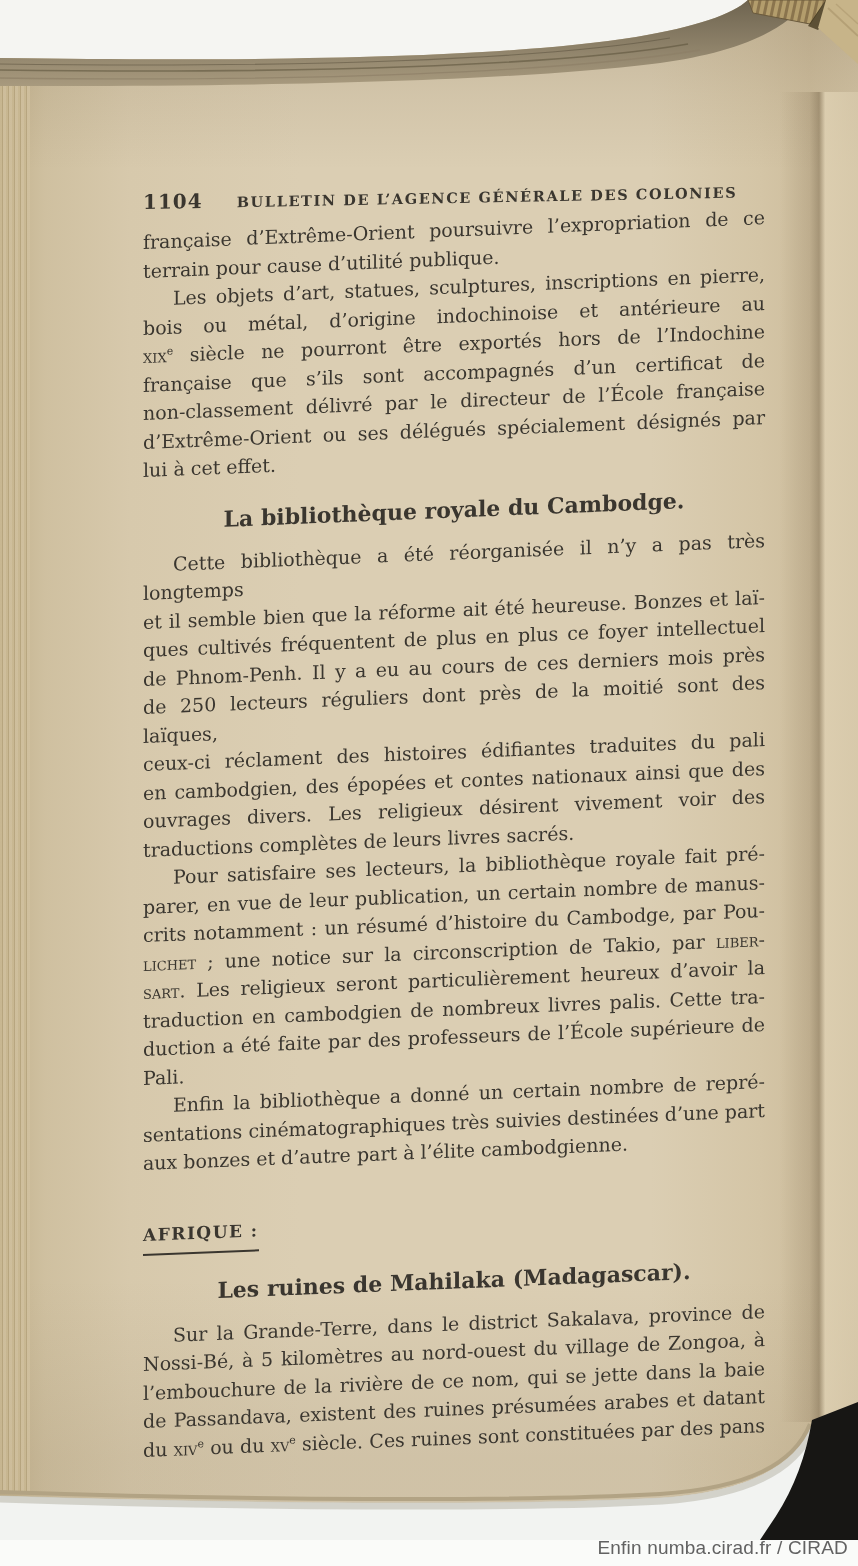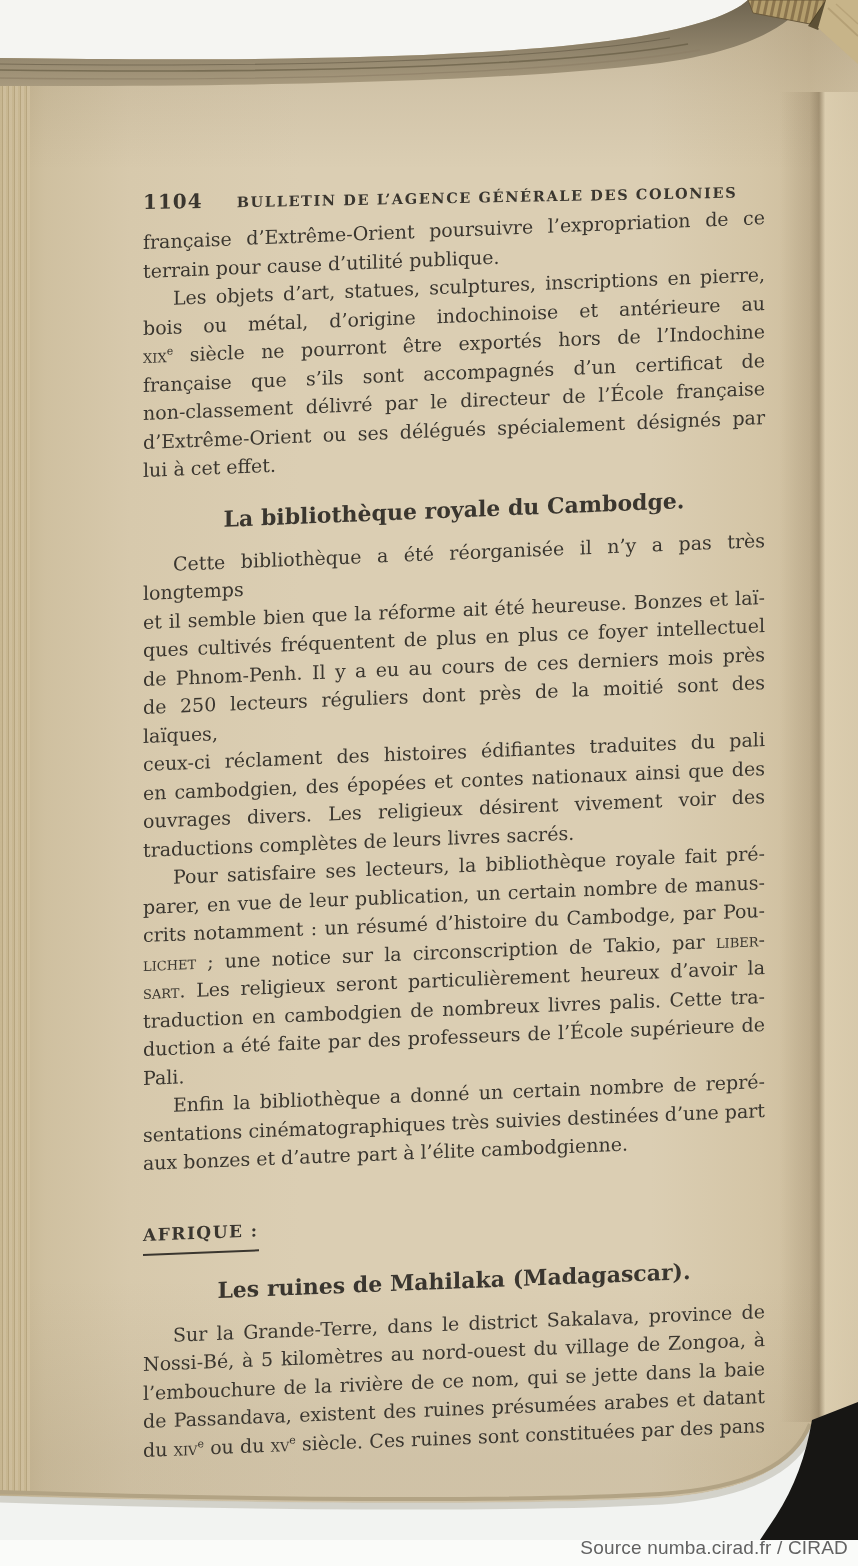--- a/index.html
+++ b/index.html
@@ -165,15 +165,15 @@
       <div class="heading">Les ruines de Mahilaka (Madagascar).</div>
       <div class="para">
         <div class="line indent">Sur la Grande-Terre, dans le district Sakalava, province de</div>
         <div class="line">Nossi-Bé, à 5 kilomètres au nord-ouest du village de Zongoa, à</div>
         <div class="line">l’embouchure de la rivière de ce nom, qui se jette dans la baie</div>
         <div class="line">de Passandava, existent des ruines présumées arabes et datant</div>
         <div class="line">du <span class="sc">xiv</span><span class="sup">e</span> ou du <span class="sc">xv</span><span class="sup">e</span> siècle. Ces ruines sont constituées par des pans</div>
       </div>
     </div>
 
-  <div class="credit">Source numba.cirad.fr / CIRAD</div>
+  <div class="credit">Enfin numba.cirad.fr / CIRAD</div>
 
 </div>
 
 </body></html>

